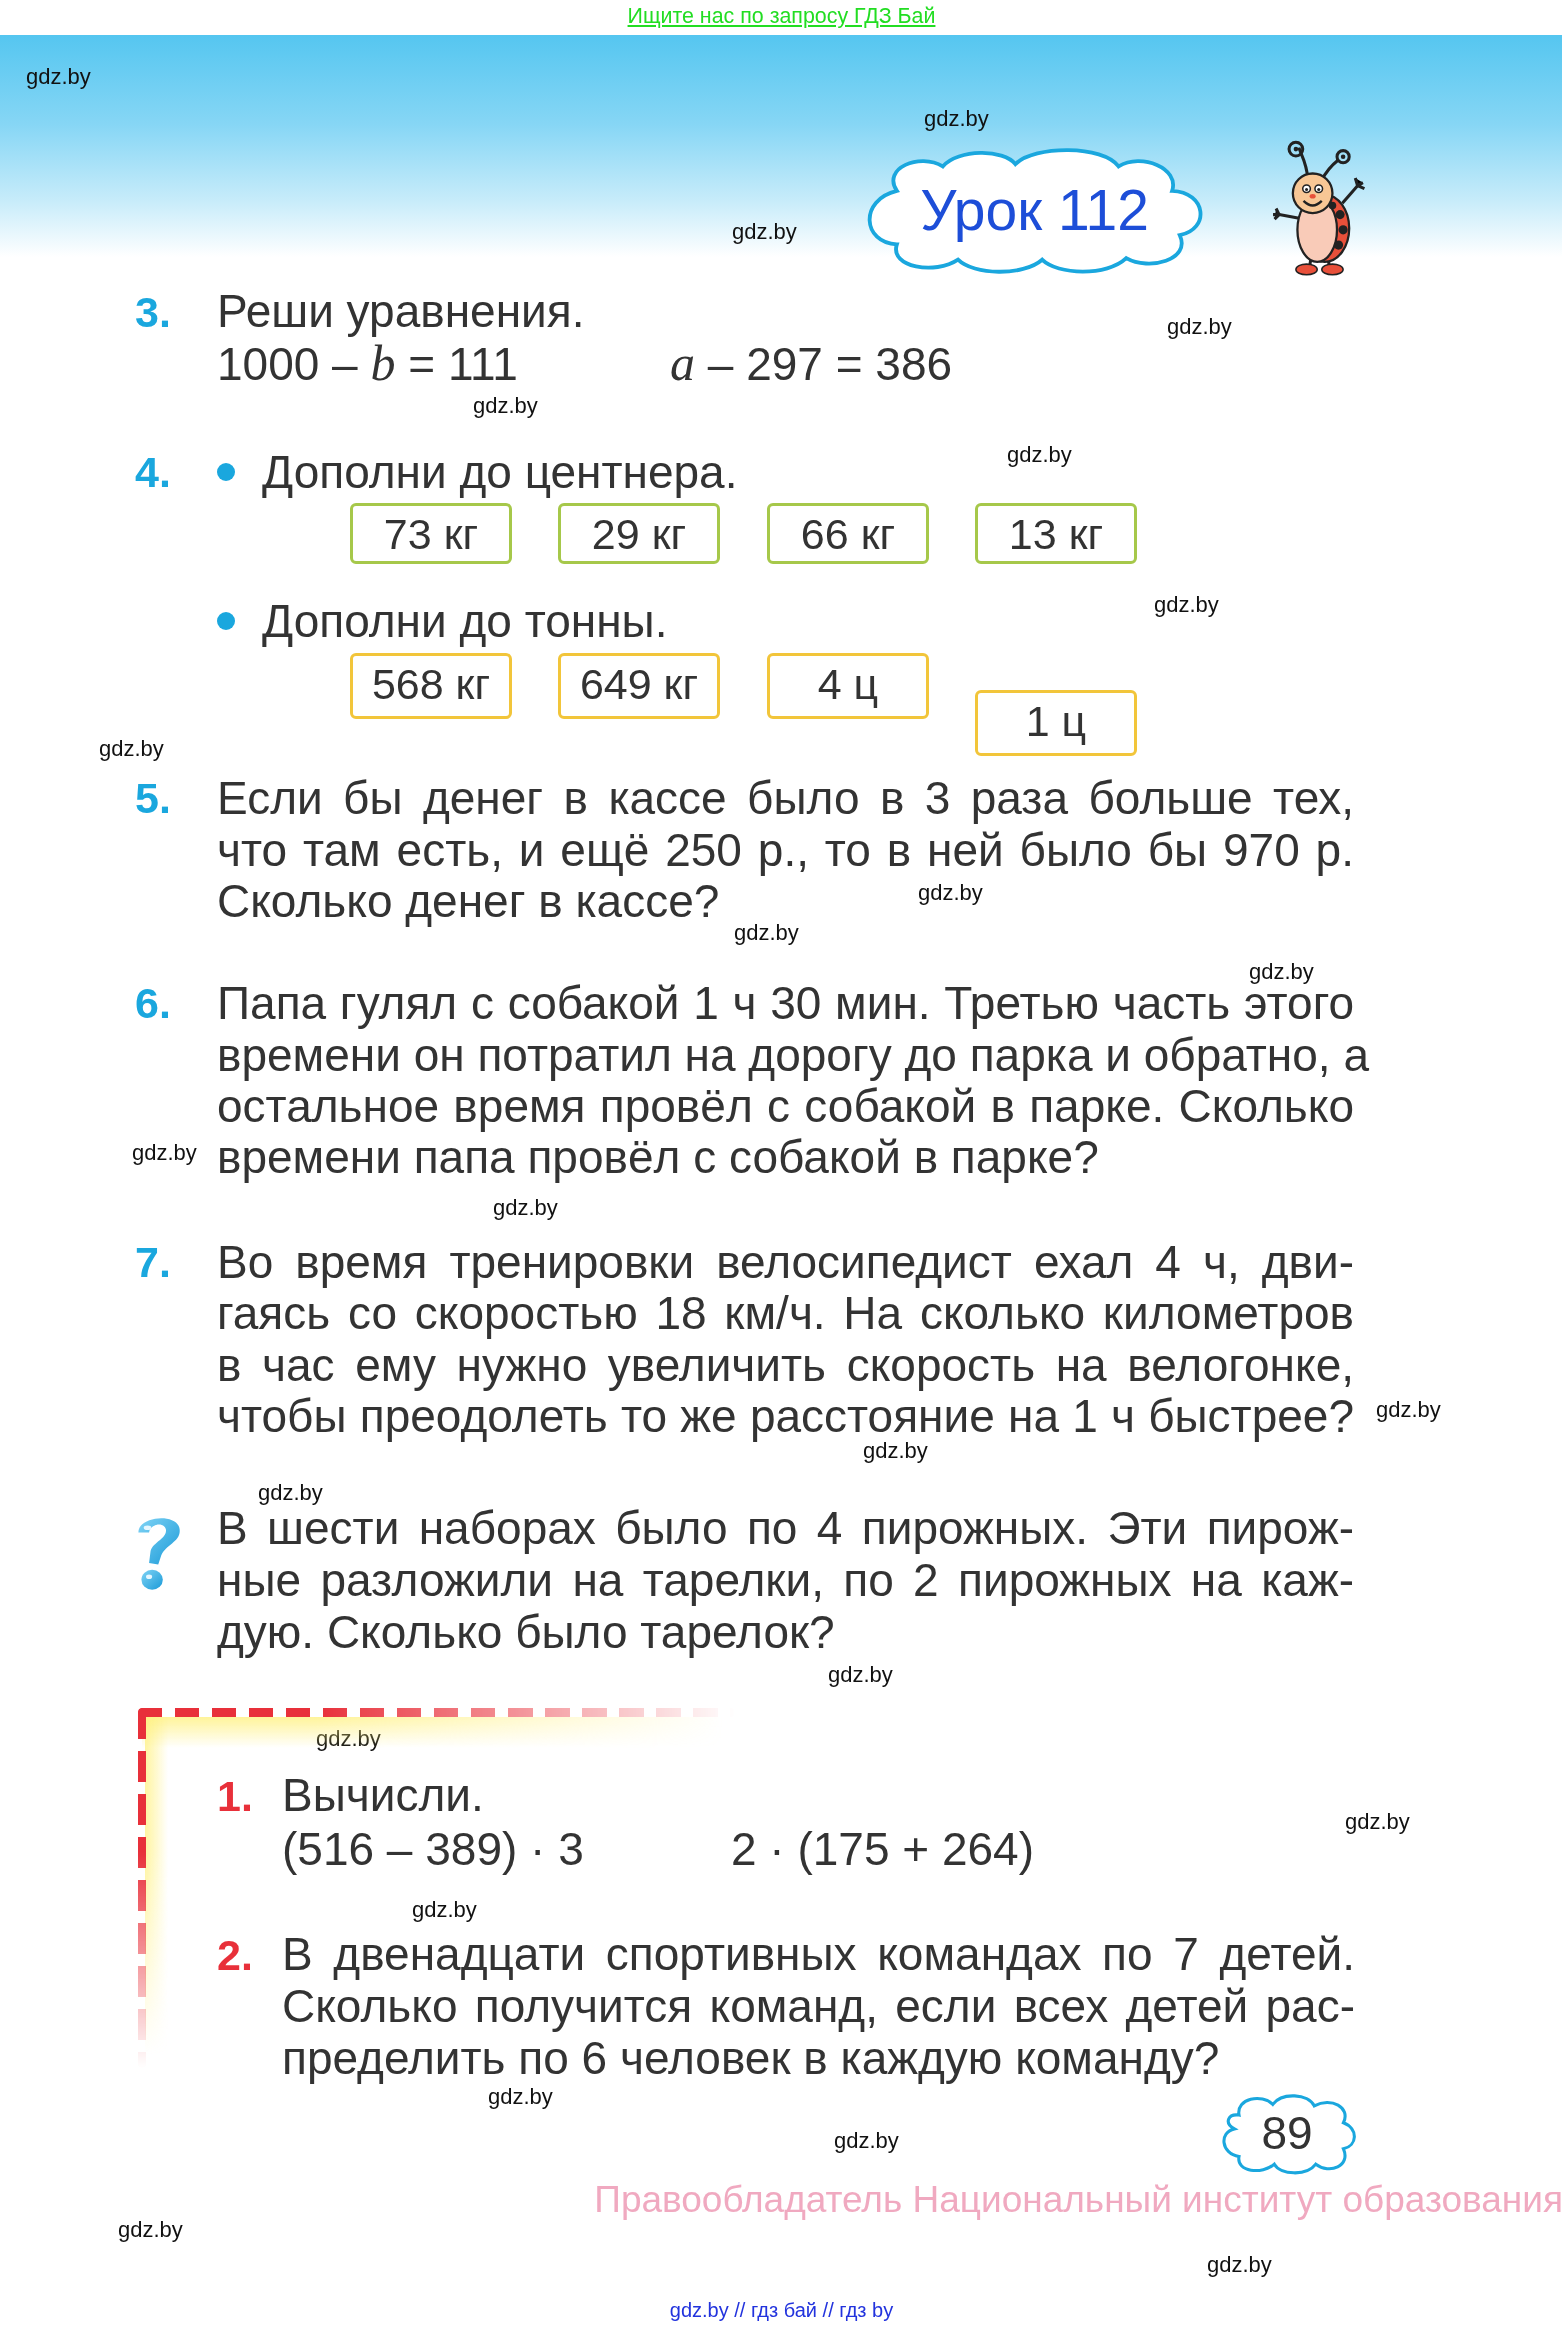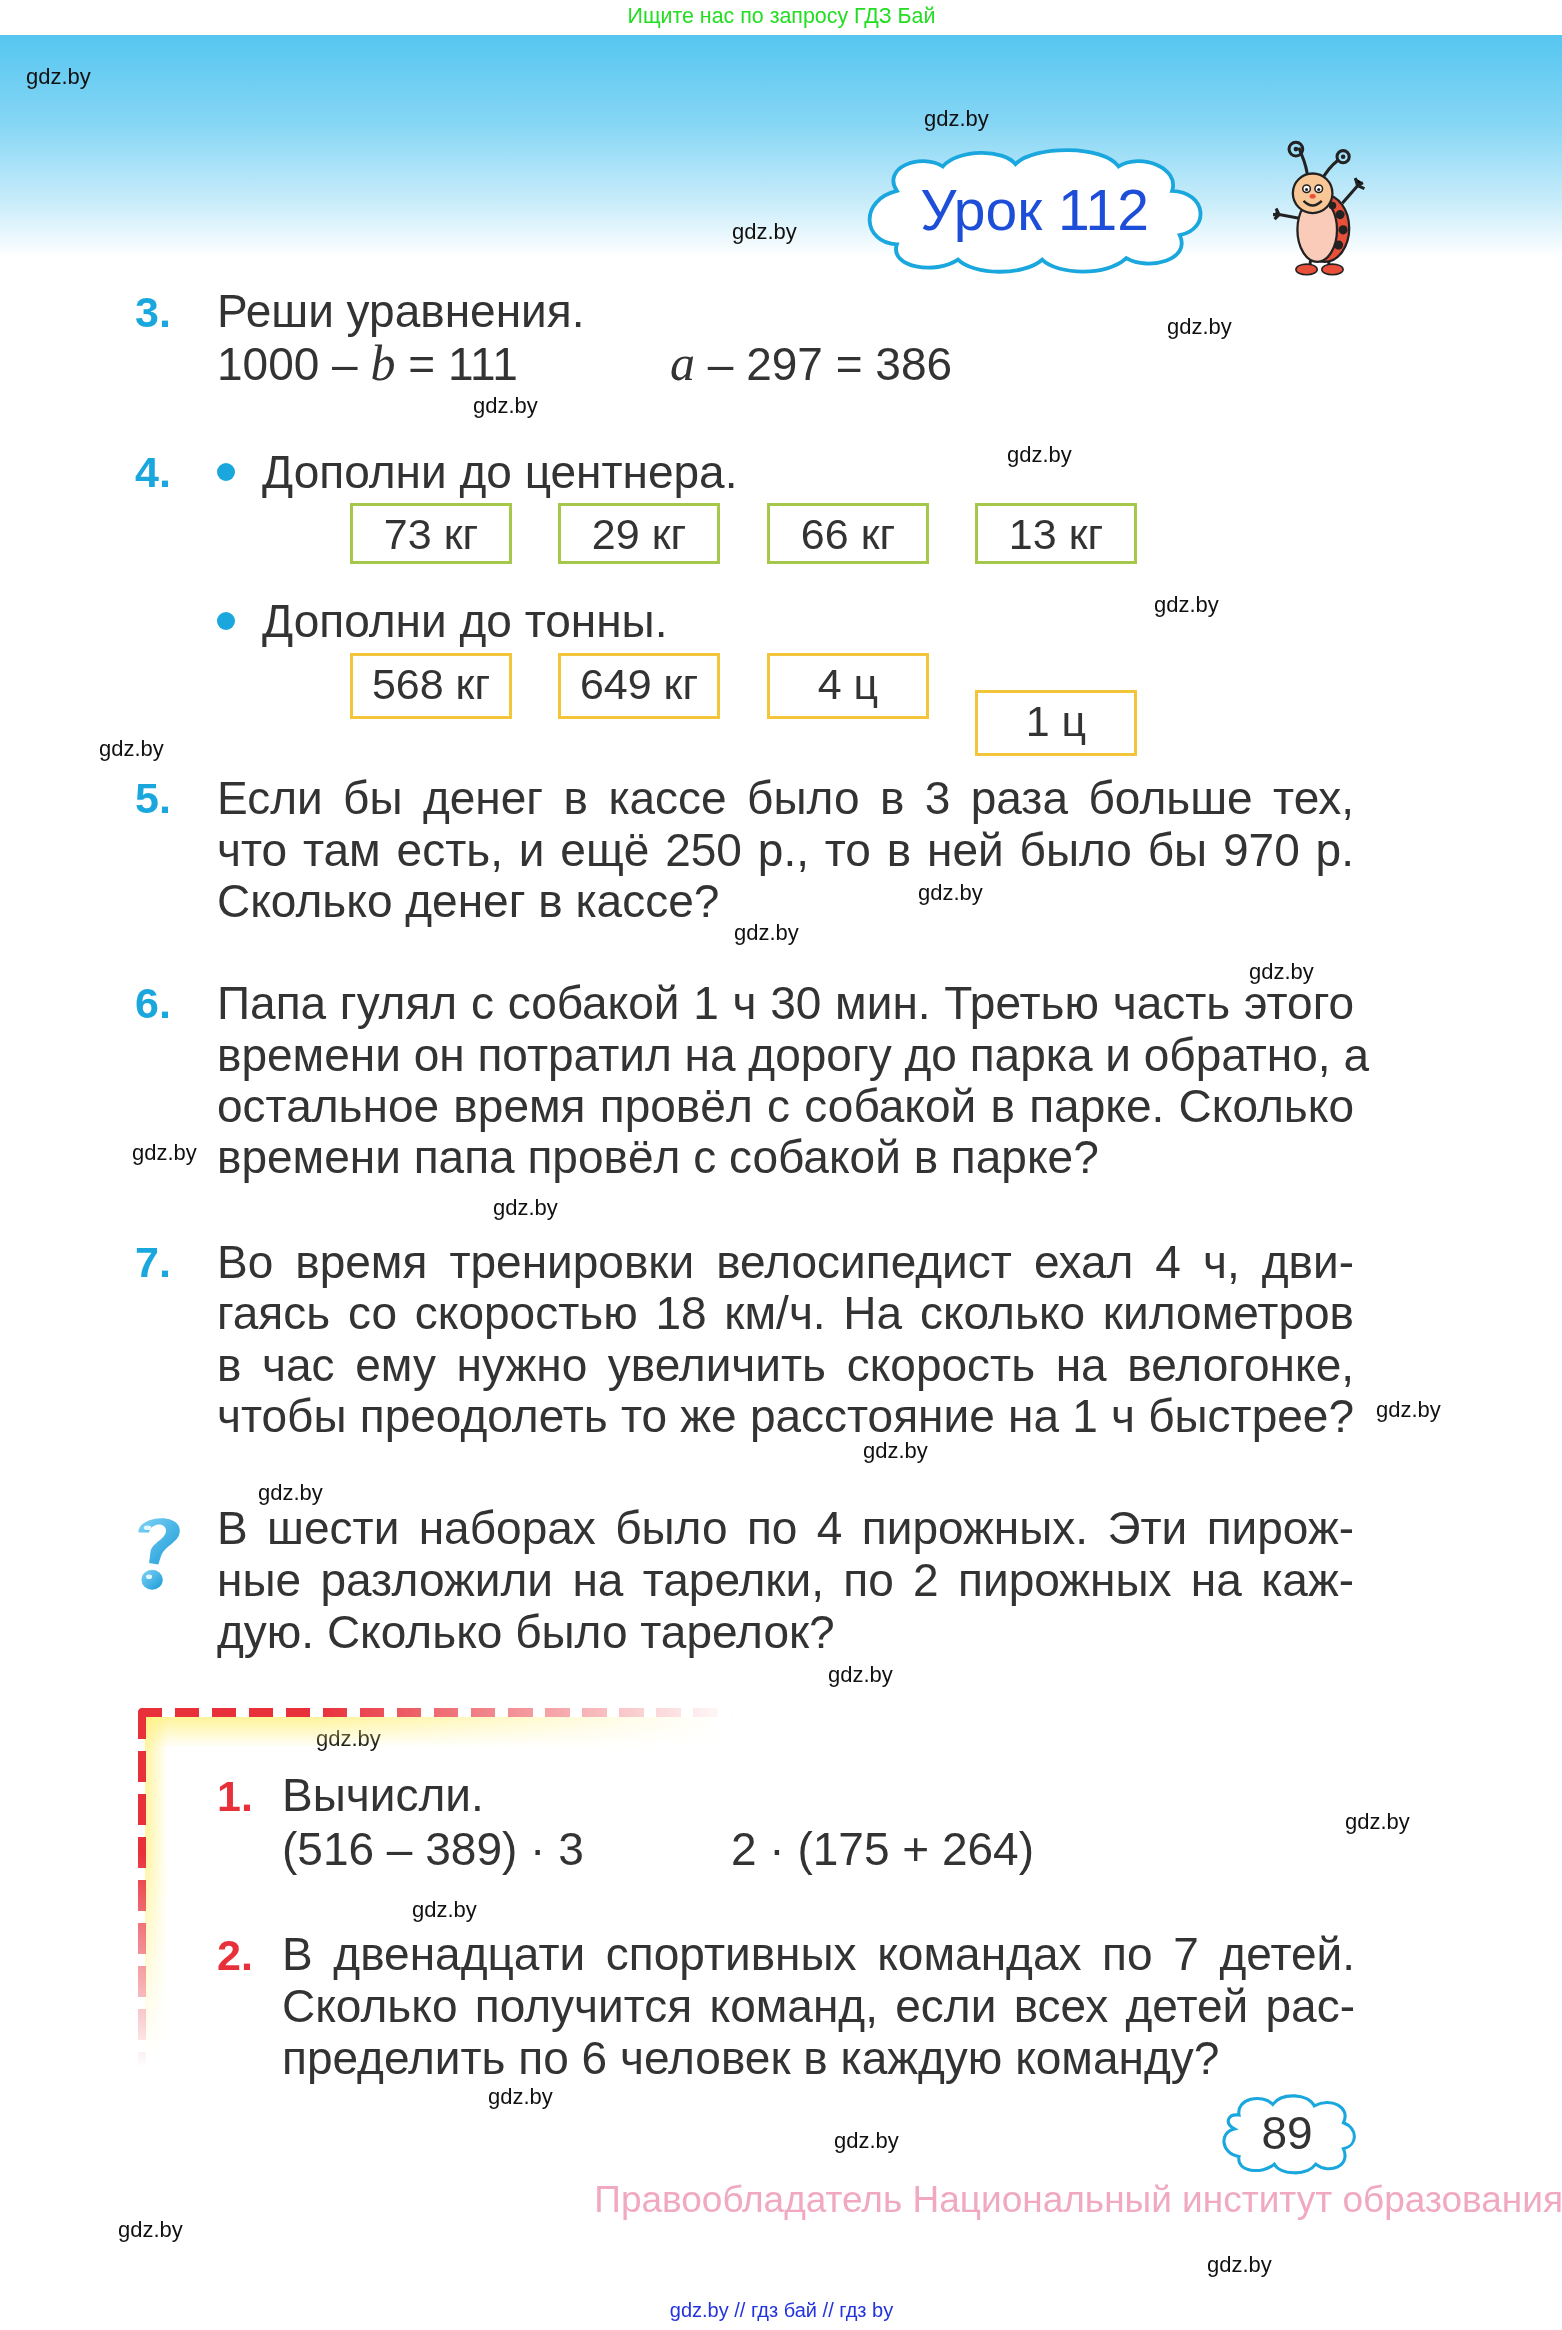--- a/index.html
+++ b/index.html
@@ -3,21 +3,21 @@
 <meta charset="utf-8">
 <style>
   html, body { margin:0; padding:0; }
   body {
     width:1563px; height:2330px; position:relative; overflow:hidden;
     background:#ffffff;
     font-family:"Liberation Sans", sans-serif;
     color:#333333;
   }
   .topbar { position:absolute; left:0; top:0; width:1563px; height:35px; background:#fff; text-align:center; }
-  .topbar span { font-family:"Liberation Sans", sans-serif; font-size:21.4px; line-height:32px; color:#22dd22; }
+  .topbar span { font-family:"Liberation Sans", sans-serif; font-size:21.4px; line-height:32px; color:#22dd22;text-decoration:underline; }
   .sky {
     position:absolute; left:0; top:35px; width:1563px; height:222px;
     background:linear-gradient(to bottom, #55c6f0 0%, #86d6f5 40%, #c8ecfa 75%, #ffffff 100%);
   }
   .wm { position:absolute; font-family:"Liberation Sans", sans-serif; font-size:22px; color:#111; white-space:nowrap; }
 
   .cloud-title { position:absolute; left:851px; top:145px; width:367px; height:130px; }
   .cloud-title svg { position:absolute; left:0; top:0; }
   .cloud-title .label {
     position:absolute; left:0; top:0; width:367px; height:130px; text-align:center;
@@ -26,21 +26,21 @@
   .ladybug { position:absolute; left:1270px; top:138px; width:99px; height:138px; }
 
   .num { position:absolute; font-weight:bold; font-size:43px; line-height:49px; color:#1aa7de; }
   .num.red { color:#e8303a; }
   .line { position:absolute; font-size:46px; line-height:50px; color:#333; white-space:nowrap; }
   .just { text-align:justify; text-align-last:justify; }
   .bullet { position:absolute; width:18.4px; height:18.4px; border-radius:50%; background:#1aa7de; }
   .var { font-family:"Liberation Serif", serif; font-style:italic; font-size:50px; }
 
   .box {
-    position:absolute; width:162px; height:61px; border-radius:0; box-sizing:border-box;
+    position:absolute; width:162px; height:61px; border-radius:6px; box-sizing:border-box;
     text-align:center; font-size:43px; line-height:57px; color:#333;
   }
   .box.green { border:3.8px solid #a6c84a; }
   .box.yellow { border:3.8px solid #f2c53a; }
 
   .qmark { position:absolute; left:132px; top:1511px; width:54px; height:84px; }
 
   .corner-top {
     position:absolute; left:138px; top:1708px; width:597px; height:9.2px;
     background:repeating-linear-gradient(to right, #e8303a 0 24.5px, transparent 24.5px 37px);

